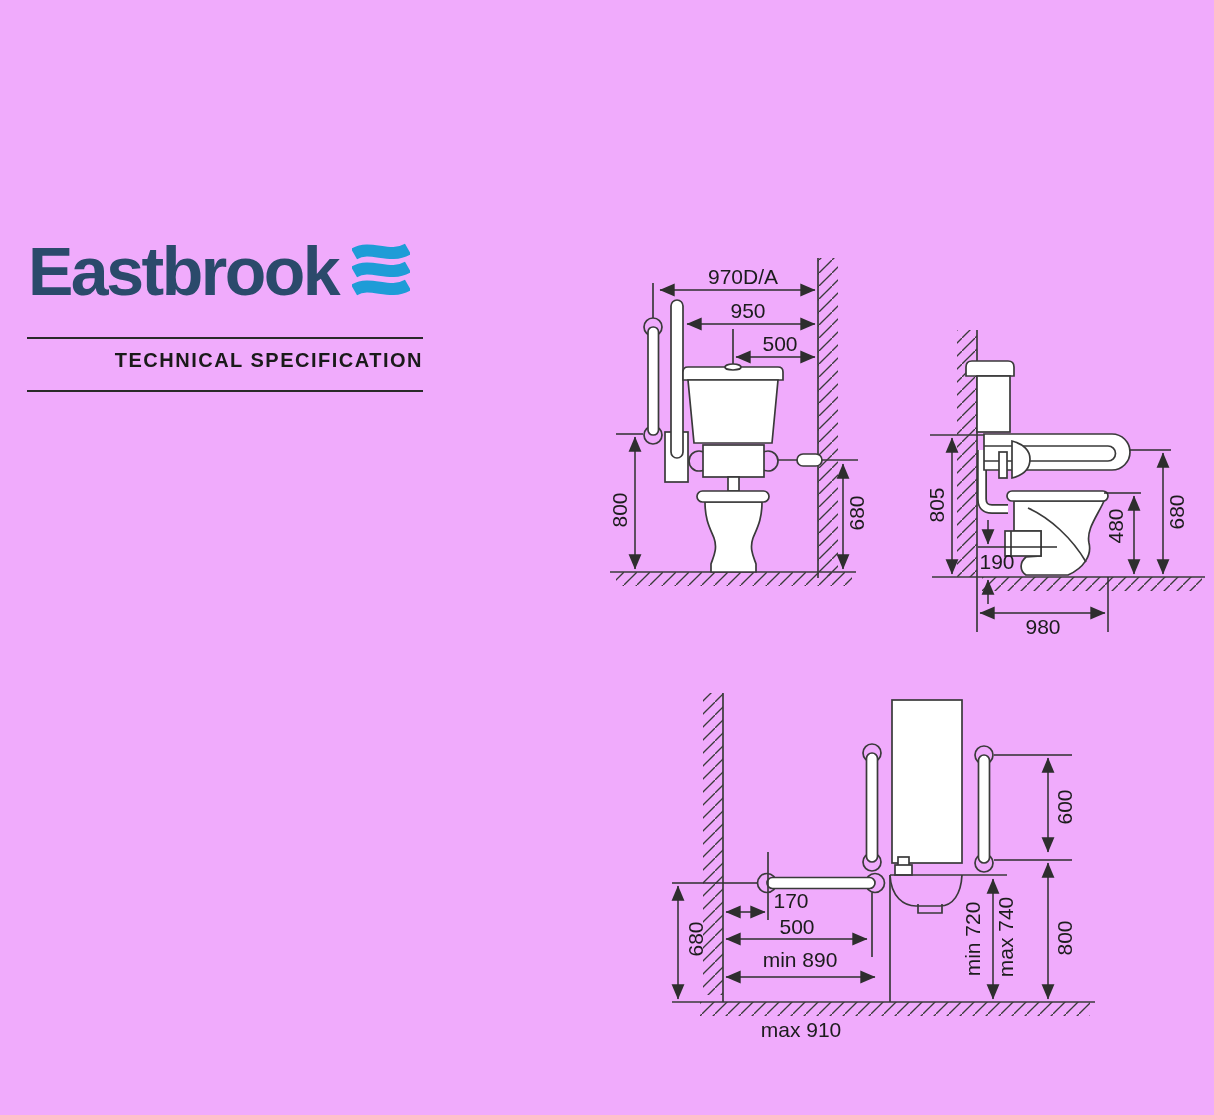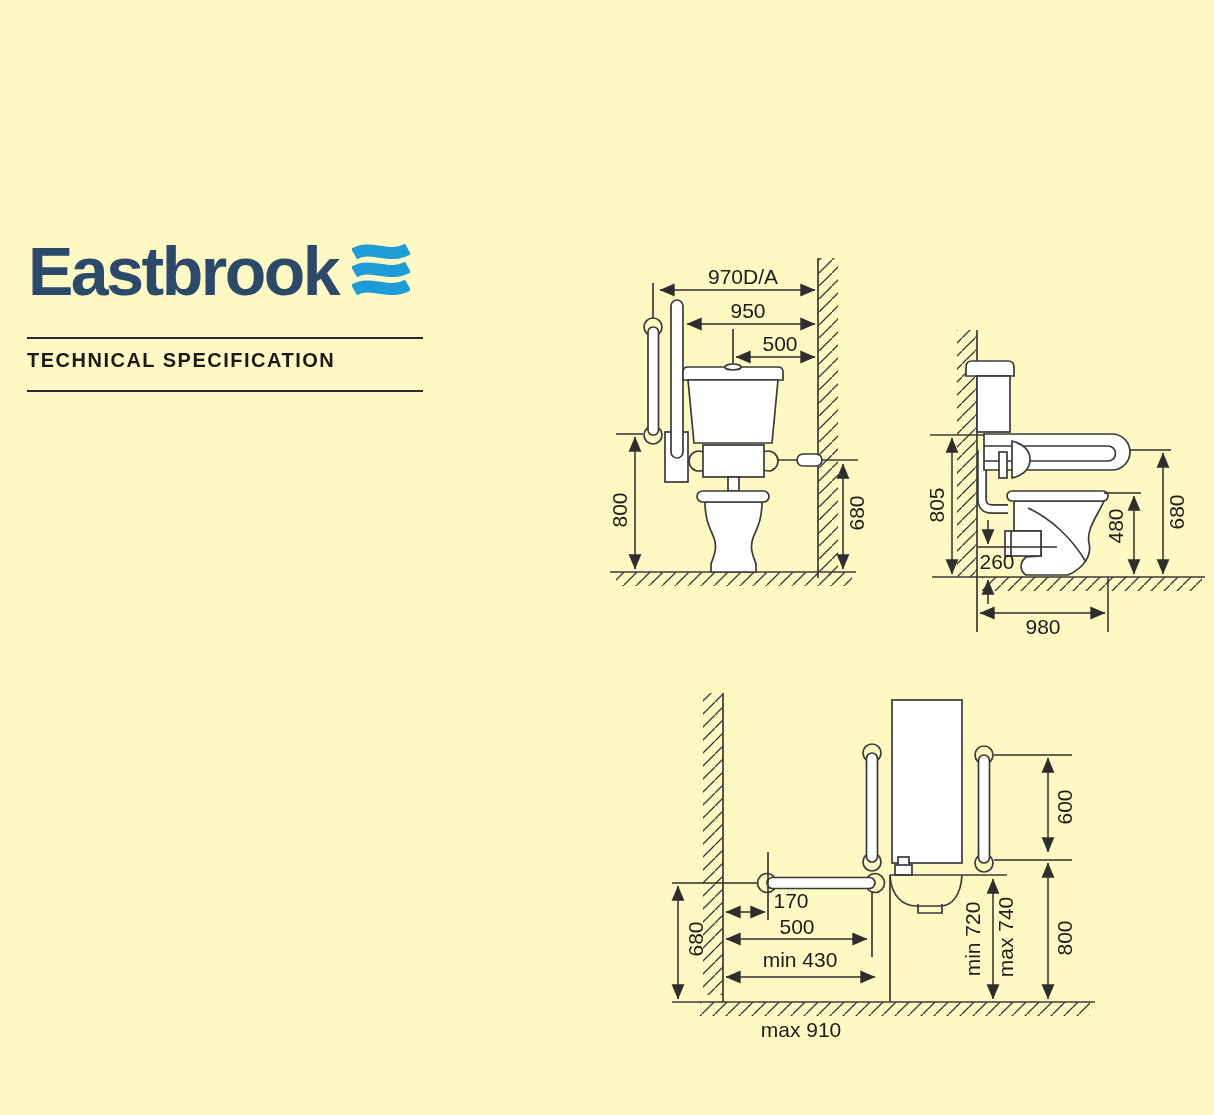--- a/index.html
+++ b/index.html
@@ -1,24 +1,24 @@
 <!DOCTYPE html>
 <html><head>
 <meta charset="utf-8">
 <style>
   html,body{margin:0;padding:0;background:#fff;}
-  .canvas{position:relative;width:1214px;height:1115px;background:#fef9c3;overflow:hidden;
+  .canvas{position:relative;width:1214px;height:1115px;background:#f0abfc;overflow:hidden;
           font-family:"Liberation Sans",sans-serif;}
   .brand-name{position:absolute;left:28px;top:232px;font-size:68px;font-weight:bold;
           letter-spacing:-2.5px;color:#2B4A6B;}
   .brand-mark{position:absolute;left:352px;top:242px;}
   .rule{position:absolute;left:27px;width:396px;height:2px;background:#2a2a2a;}
   .rule.r1{top:337px;}
   .rule.r2{top:390px;}
-  .subtitle{position:absolute;left:27px;top:349px;width:396px;text-align:left;
+  .subtitle{position:absolute;left:27px;top:349px;width:396px;text-align:right;
           font-size:20px;font-weight:bold;letter-spacing:1.5px;color:#1a1a1a;}
   .drawings-svg{position:absolute;left:0;top:0;}
   .dim{position:absolute;font-size:21px;color:#1c1c1c;white-space:nowrap;
           transform:translate(-50%,-50%);}
   .dim.v{transform:translate(-50%,-50%) rotate(-90deg);}
 </style>
 </head>
 <body>
 
 <div class="canvas">
@@ -192,28 +192,28 @@
     </g>
   </svg>
 
   <div class="dim" style="left:743px;top:277px">970D/A</div>
   <div class="dim" style="left:748px;top:311px">950</div>
   <div class="dim" style="left:780px;top:344px">500</div>
   <div class="dim v" style="left:620px;top:510px">800</div>
   <div class="dim v" style="left:857px;top:513px">680</div>
 
   <div class="dim v" style="left:937px;top:505px">805</div>
-  <div class="dim" style="left:997px;top:562px">260</div>
+  <div class="dim" style="left:997px;top:562px">190</div>
   <div class="dim v" style="left:1116px;top:526px">480</div>
   <div class="dim v" style="left:1177px;top:512px">680</div>
   <div class="dim" style="left:1043px;top:627px">980</div>
 
   <div class="dim" style="left:791px;top:901px">170</div>
   <div class="dim" style="left:797px;top:927px">500</div>
-  <div class="dim" style="left:800px;top:960px">min 430</div>
+  <div class="dim" style="left:800px;top:960px">min 890</div>
   <div class="dim" style="left:801px;top:1030px">max 910</div>
   <div class="dim v" style="left:696px;top:939px">680</div>
   <div class="dim v" style="left:973px;top:939px">min 720</div>
   <div class="dim v" style="left:1006px;top:937px">max 740</div>
   <div class="dim v" style="left:1065px;top:938px">800</div>
   <div class="dim v" style="left:1065px;top:807px">600</div>
 
 </div>
 
 </body></html>

